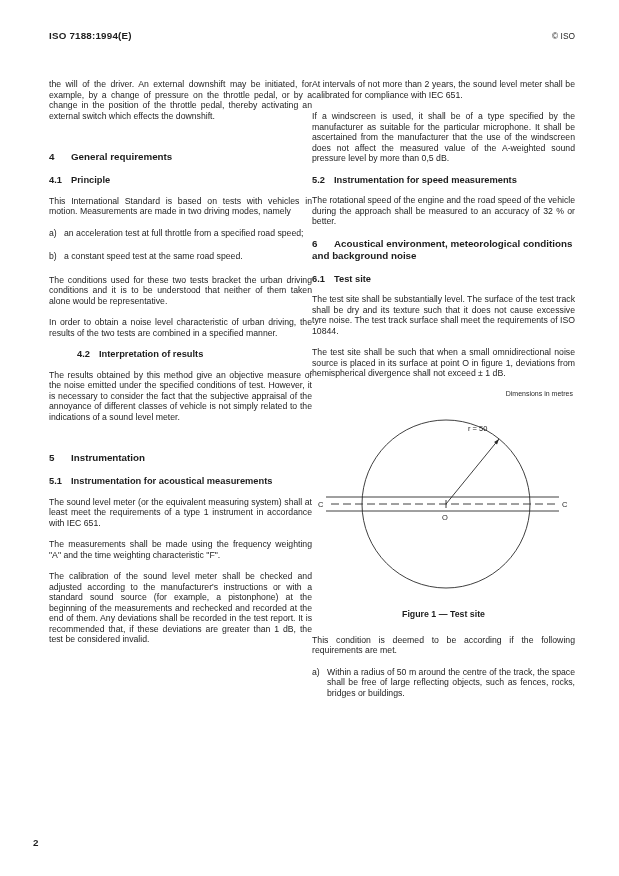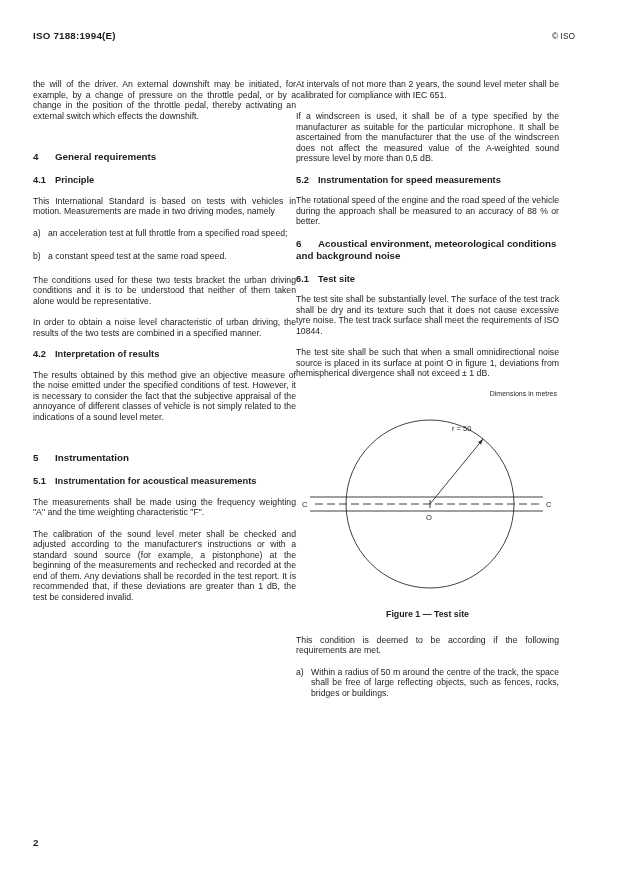--- a/index.html
+++ b/index.html
@@ -4,21 +4,21 @@
 <style>
   html, body { margin: 0; padding: 0; }
   body {
     width: 619px; height: 876px;
     background: #ffffff;
     color: #1d1d1d;
     font-family: "Liberation Sans", "DejaVu Sans", sans-serif;
     position: relative;
     overflow: hidden;
   }
-  .page { padding: 30px 44px 0 33px; }
+  .page { padding: 30px 44px 0 49px; }
 
   .page-header {
     display: flex; justify-content: space-between; align-items: baseline;
     margin-bottom: 38px;
   }
   .doc-ref { font-size: 9.8px; font-weight: bold; letter-spacing: 0.2px; }
   .copyright { font-size: 8.4px; }
 
   .columns { display: flex; }
   .col { width: 263px; flex: 0 0 263px; }
@@ -26,21 +26,21 @@
   p.body-text {
     font-size: 8.7px; line-height: 10.5px;
     text-align: justify;
     margin: 0 0 11px 0;
   }
 
   .h-main { font-size: 9.8px; font-weight: bold; margin: 0 0 12px 0; line-height: 12px; }
   .h-sub  { font-size: 9.3px; font-weight: bold; margin: 0 0 9px 0; line-height: 11.5px; }
   .mt-sec  { margin-top: 30px; }
   .mt-sec6 { }
-  .mt-sub  { margin-top: 10px; }
+  .mt-sub  { margin-top: 10px; margin-left: 28px; }
   .mt-xs   { margin-top: 2px; }
   .sec-num { display: inline-block; min-width: 16px; margin-right: 6px; }
 
   .list-block { margin-top: 4px; }
   .list-item {
     display: flex; font-size: 8.7px; line-height: 10.5px;
     margin: 0 0 13px 0;
   }
   .list-marker { flex: 0 0 15px; }
   .list-text { flex: 1; text-align: justify; }
@@ -104,33 +104,34 @@
       <p class="body-text">The results obtained by this method give an objective measure of the noise emitted under the specified conditions of test. However, it is necessary to consider the fact that the subjective appraisal of the annoyance of different classes of vehicle is not simply related to the indications of a sound level meter.</p>
 
       <h2 class="h-main mt-sec">
         <span class="sec-num">5</span><span class="sec-title">Instrumentation</span>
       </h2>
 
       <h3 class="h-sub mt-xs">
         <span class="sec-num">5.1</span><span class="sec-title">Instrumentation for acoustical measurements</span>
       </h3>
 
+      <p class="body-text">The sound level meter (or the equivalent measuring system) shall at least meet the requirements of a type 1 instrument in accordance with IEC 651.</p>
       <p class="body-text">The measurements shall be made using the frequency weighting "A" and the time weighting characteristic "F".</p>
       <p class="body-text">The calibration of the sound level meter shall be checked and adjusted according to the manufacturer's instructions or with a standard sound source (for example, a pistonphone) at the beginning of the measurements and rechecked and recorded at the end of them. Any deviations shall be recorded in the test report. It is recommended that, if these deviations are greater than 1 dB, the test be considered invalid.</p>
     </div>
 
     <div class="col">
       <p class="body-text">At intervals of not more than 2 years, the sound level meter shall be calibrated for compliance with IEC 651.</p>
       <p class="body-text">If a windscreen is used, it shall be of a type specified by the manufacturer as suitable for the particular microphone. It shall be ascertained from the manufacturer that the use of the windscreen does not affect the measured value of the A-weighted sound pressure level by more than 0,5 dB.</p>
 
       <h3 class="h-sub">
         <span class="sec-num">5.2</span><span class="sec-title">Instrumentation for speed measurements</span>
       </h3>
 
-      <p class="body-text">The rotational speed of the engine and the road speed of the vehicle during the approach shall be measured to an accuracy of 88 % or better.</p>
+      <p class="body-text">The rotational speed of the engine and the road speed of the vehicle during the approach shall be measured to an accuracy of 32 % or better.</p>
 
       <h2 class="h-main mt-sec6">
         <span class="sec-num">6</span><span class="sec-title">Acoustical environment, meteorological conditions and background noise</span>
       </h2>
 
       <h3 class="h-sub mt-xs">
         <span class="sec-num">6.1</span><span class="sec-title">Test site</span>
       </h3>
 
       <p class="body-text">The test site shall be substantially level. The surface of the test track shall be dry and its texture such that it does not cause excessive tyre noise. The test track surface shall meet the requirements of ISO 10844.</p>

